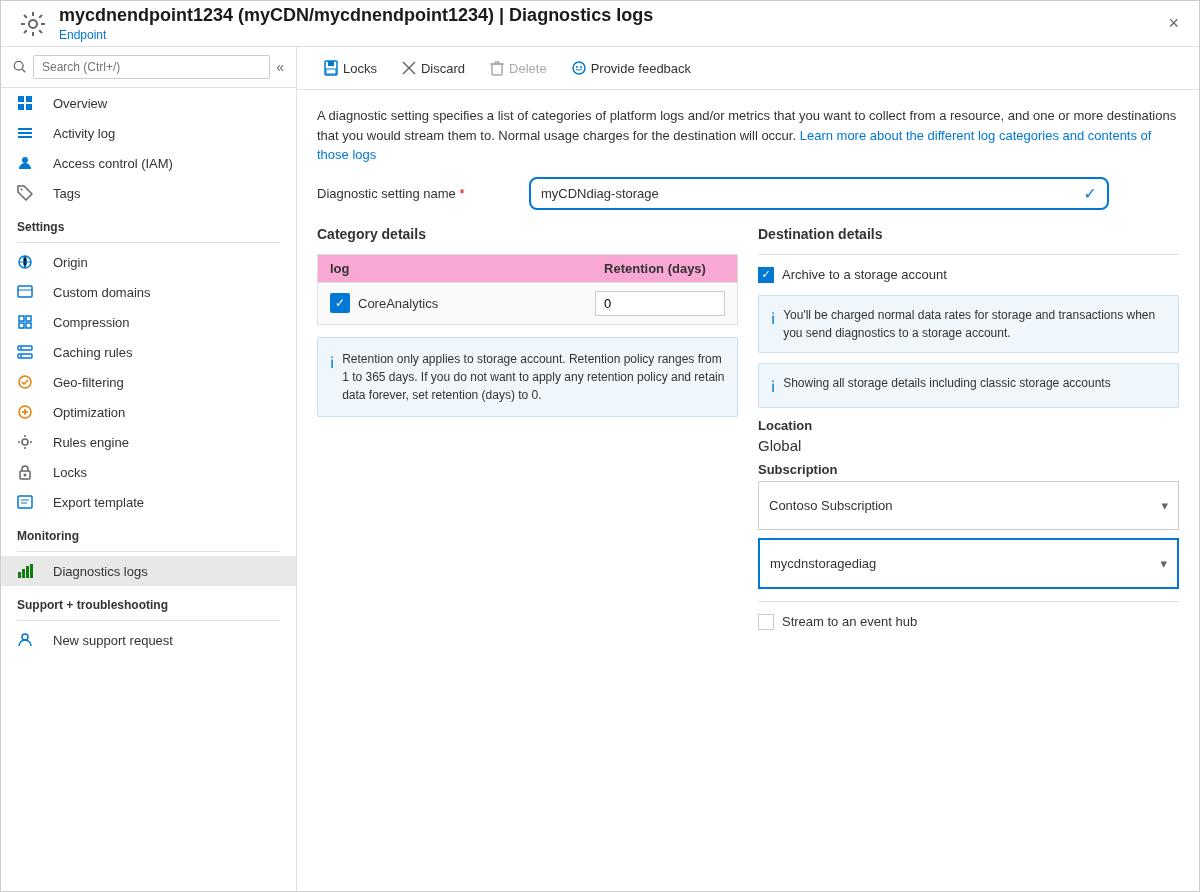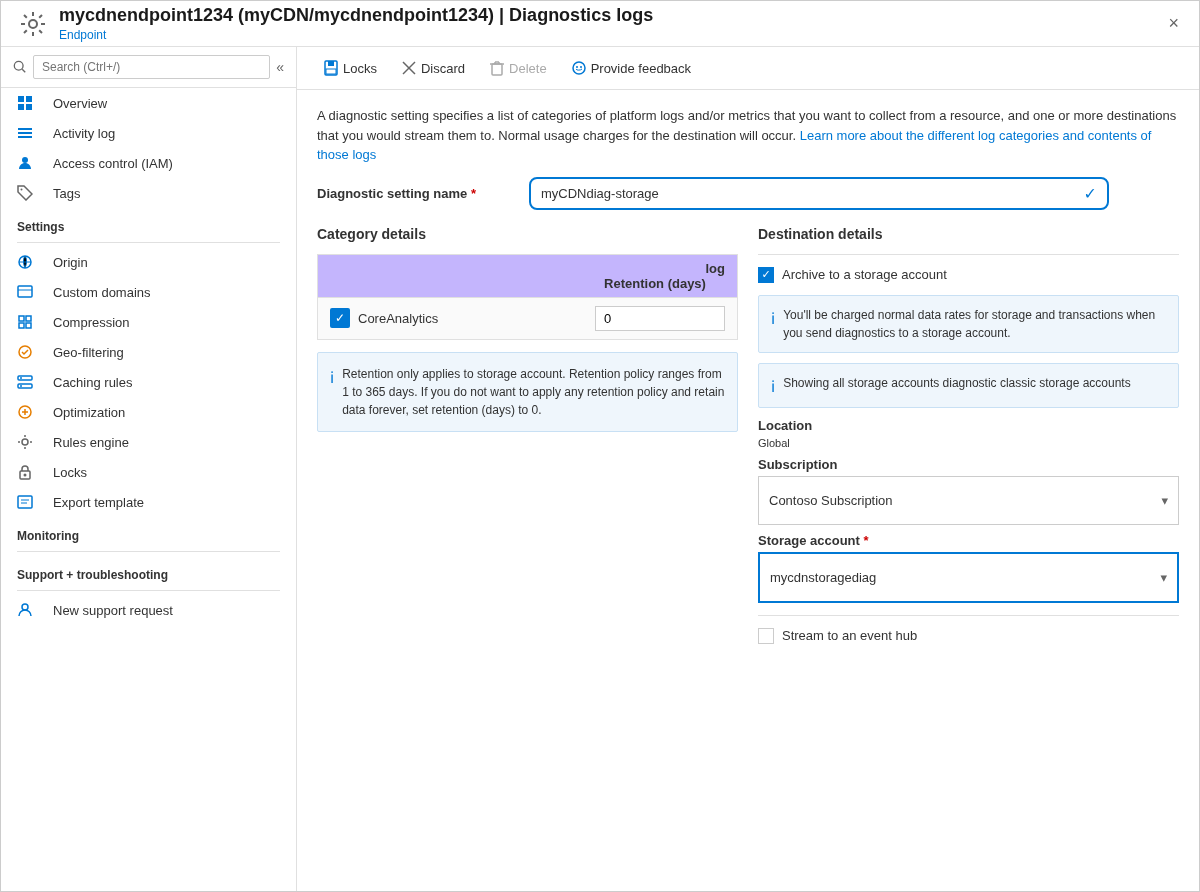--- a/index.html
+++ b/index.html
@@ -38,34 +38,34 @@
     .toolbar { display: flex; align-items: center; gap: 4px; padding: 8px 16px; border-bottom: 1px solid #e0e0e0; background: #fff; }
     .toolbar-btn { display: flex; align-items: center; gap: 4px; padding: 5px 10px; cursor: pointer; color: #333; font-size: 13px; border: none; background: transparent; }
     .toolbar-btn.disabled { color: #aaa; cursor: default; }
 
     
     .form-content { padding: 16px 20px; flex: 1; }
     .description-text { font-size: 13px; color: #333; line-height: 1.5; margin-bottom: 12px; }
     .description-text a { color: #0078d4; text-decoration: none; }
 
     .form-row { display: flex; align-items: center; margin-bottom: 16px; gap: 12px; }
-    .form-label { font-size: 13px; font-weight: 700; min-width: 200px; }
+    .form-label { font-size: 13px; font-weight: 400; min-width: 200px; }
     .required { color: #c00; }
     .form-input { flex: 1; border: 2px solid #0078d4; padding: 5px 10px; font-size: 13px; color: #333; border-radius: 8px; display: flex; align-items: center; justify-content: space-between; }
     .form-input .check { color: #0078d4; font-size: 16px; }
 
     
     .two-col { display: flex; gap: 20px; margin-top: 8px; }
     .col-left { flex: 1; }
     .col-right { flex: 1; }
 
     .col-header { font-size: 14px; font-weight: 600; margin-bottom: 12px; color: #333; }
 
     
-    .log-table-header { display: flex; background: #c4b5fd; border: 1px solid #e0e0e0; padding: 6px 12px; align-items: flex-end; flex-direction: column; }
+    .log-table-header { display: flex; background: #f9a8d4; border: 1px solid #e0e0e0; padding: 6px 12px; align-items: flex-start; }
     .log-col-name { flex: 1; font-size: 13px; font-weight: 600; }
     .log-col-retention { width: 140px; font-size: 13px; font-weight: 600; text-align: center; }
 
     .log-table-row { display: flex; align-items: center; border: 1px solid #e0e0e0; border-top: none; padding: 8px 12px; background: #fafafa; }
     .log-row-check { width: 20px; height: 20px; background: #0078d4; border-radius: 2px; display: flex; align-items: center; justify-content: center; color: #fff; font-size: 12px; margin-right: 8px; flex-shrink: 0; }
     .log-row-name { flex: 1; font-size: 13px; }
     .retention-input { width: 130px; border: 1px solid #ccc; padding: 4px 8px; font-size: 13px; text-align: left; }
 
     
     .info-box { background: #eff6fc; border: 1px solid #c8e0f4; padding: 12px; margin-top: 12px; display: flex; gap: 8px; border-radius: 2px; }
@@ -75,21 +75,21 @@
     
     .dest-item { display: flex; align-items: center; gap: 8px; margin-bottom: 12px; }
     .checkbox { width: 16px; height: 16px; border: 1px solid #ccc; background: #fff; flex-shrink: 0; display: flex; align-items: center; justify-content: center; }
     .checkbox.checked { background: #0078d4; border-color: #0078d4; color: #fff; font-size: 11px; }
     .dest-label { font-size: 13px; color: #333; }
 
     .info-box-dest { background: #eff6fc; border: 1px solid #c8e0f4; padding: 10px 12px; margin-bottom: 10px; display: flex; gap: 8px; border-radius: 2px; }
 
     .dest-field-group { margin-top: 8px; }
     .dest-field-label { font-size: 13px; font-weight: 600; margin-bottom: 4px; }
-    .dest-field-value { font-size: 11px; color: #333; margin-bottom: 8px; }
+    .dest-field-value { font-size: 15px; color: #333; margin-bottom: 8px; }
     .dest-dropdown { width: 100%; border: 1px solid #ccc; padding: 16px 10px; font-size: 13px; color: #333; display: flex; align-items: center; justify-content: space-between; background: #fff; cursor: pointer; }
     .dest-dropdown.focused { border: 2px solid #0078d4; }
     .dropdown-arrow { color: #666; }
 
     .stream-item { display: flex; align-items: center; gap: 8px; margin-top: 12px; border-top: 1px solid #e0e0e0; padding-top: 12px; }
   </style>
 </head>
 <body>
 
 <div class="app-container">
@@ -173,37 +173,37 @@
         <svg class="nav-icon" viewBox="0 0 16 16">
             <rect x="2" y="2" width="5" height="5" fill="none" stroke="#0078d4" stroke-width="1.5"></rect>
             <rect x="9" y="2" width="5" height="5" fill="none" stroke="#0078d4" stroke-width="1.5"></rect>
             <rect x="2" y="9" width="5" height="5" fill="none" stroke="#0078d4" stroke-width="1.5"></rect>
             <rect x="9" y="9" width="5" height="5" fill="none" stroke="#0078d4" stroke-width="1.5"></rect>
           </svg>
         <span>Compression</span>
       </div>
       <div class="nav-item">
         <svg class="nav-icon" viewBox="0 0 16 16">
-            <circle cx="8" cy="8" r="6" fill="none" stroke="#e67e00" stroke-width="1.5"></circle>
-            <path d="M5 8l2 2 4-4" stroke="#e67e00" stroke-width="1.5" fill="none"></path>
-          </svg>
-        <span>Geo-filtering</span>
-      </div>
-      <div class="nav-item">
-        <svg class="nav-icon" viewBox="0 0 16 16">
             <rect x="1" y="2" width="14" height="4" rx="1" fill="none" stroke="#0078d4" stroke-width="1.5"></rect>
             <rect x="1" y="10" width="14" height="4" rx="1" fill="none" stroke="#0078d4" stroke-width="1.5"></rect>
             <circle cx="4" cy="4" r="1" fill="#0078d4"></circle>
             <circle cx="4" cy="12" r="1" fill="#0078d4"></circle>
           </svg>
         <span>Caching rules</span>
       </div>
       <div class="nav-item">
         <svg class="nav-icon" viewBox="0 0 16 16">
             <circle cx="8" cy="8" r="6" fill="none" stroke="#e67e00" stroke-width="1.5"></circle>
+            <path d="M5 8l2 2 4-4" stroke="#e67e00" stroke-width="1.5" fill="none"></path>
+          </svg>
+        <span>Geo-filtering</span>
+      </div>
+      <div class="nav-item">
+        <svg class="nav-icon" viewBox="0 0 16 16">
+            <circle cx="8" cy="8" r="6" fill="none" stroke="#e67e00" stroke-width="1.5"></circle>
             <path d="M5 8h6M8 5v6" stroke="#e67e00" stroke-width="1.5"></path>
           </svg>
         <span>Optimization</span>
       </div>
       <div class="nav-item">
         <svg class="nav-icon" viewBox="0 0 16 16">
             <circle cx="8" cy="8" r="3" fill="none" stroke="#666" stroke-width="1.5"></circle>
             <path d="M8 1v2M8 13v2M1 8h2M13 8h2" stroke="#666" stroke-width="1.5"></path>
           </svg>
         <span>Rules engine</span>
@@ -221,20 +221,29 @@
             <rect x="1" y="2" width="14" height="12" rx="1" fill="none" stroke="#0078d4" stroke-width="1.5"></rect>
             <line x1="4" y1="6" x2="12" y2="6" stroke="#0078d4" stroke-width="1"></line>
             <line x1="4" y1="9" x2="10" y2="9" stroke="#0078d4" stroke-width="1"></line>
           </svg>
         <span>Export template</span>
       </div>
 
       <div class="section-header">Monitoring</div>
       <hr class="section-divider">
 
+      <div class="nav-item active">
+        <svg class="nav-icon" viewBox="0 0 16 16">
+            <rect x="1" y="9" width="3" height="6" fill="#107c10"></rect>
+            <rect x="5" y="6" width="3" height="9" fill="#107c10"></rect>
+            <rect x="9" y="3" width="3" height="12" fill="#107c10"></rect>
+            <rect x="13" y="1" width="3" height="14" fill="#107c10"></rect>
+          </svg>
+        <span>Diagnostics logs</span>
+      </div>
 
       <div class="section-header">Support + troubleshooting</div>
       <hr class="section-divider">
 
       <div class="nav-item">
         <svg class="nav-icon" viewBox="0 0 16 16">
             <circle cx="8" cy="5" r="3" fill="none" stroke="#0078d4" stroke-width="1.5"></circle>
             <path d="M2 14c0-3.3 2.7-6 6-6s6 2.7 6 6" fill="none" stroke="#0078d4" stroke-width="1.5"></path>
           </svg>
         <span>New support request</span>
@@ -329,41 +338,37 @@
               <span class="dest-label">Archive to a storage account</span>
             </div>
 
             <div class="info-box-dest">
               <span class="info-icon">ℹ</span>
               <span class="info-text">You'll be charged normal data rates for storage and transactions when you send diagnostics to a storage account.</span>
             </div>
 
             <div class="info-box-dest">
               <span class="info-icon">ℹ</span>
-              <span class="info-text">Showing all storage accounts diagnostic classic storage accounts</span>
+              <span class="info-text">Showing all storage details including classic storage accounts</span>
             </div>
 
             <div class="dest-field-group">
               <div class="dest-field-label">Location</div>
               <div class="dest-field-value">Global</div>
             </div>
 
             <div class="dest-field-group">
               <div class="dest-field-label">Subscription</div>
               <div class="dest-dropdown">
                 <span>Contoso Subscription</span>
                 <span class="dropdown-arrow">▾</span>
               </div>
             </div>
 
             <div class="dest-field-group" style="margin-top:8px;">
-              <div class="dest-field-label">
-                <span>Storage account</span>
-                <span class="required">*</span>
-              </div>
               <div class="dest-dropdown focused">
                 <span>mycdnstoragediag</span>
                 <span class="dropdown-arrow">▾</span>
               </div>
             </div>
 
             <div class="stream-item">
               <div class="checkbox"></div>
               <span class="dest-label">Stream to an event hub</span>
             </div>

